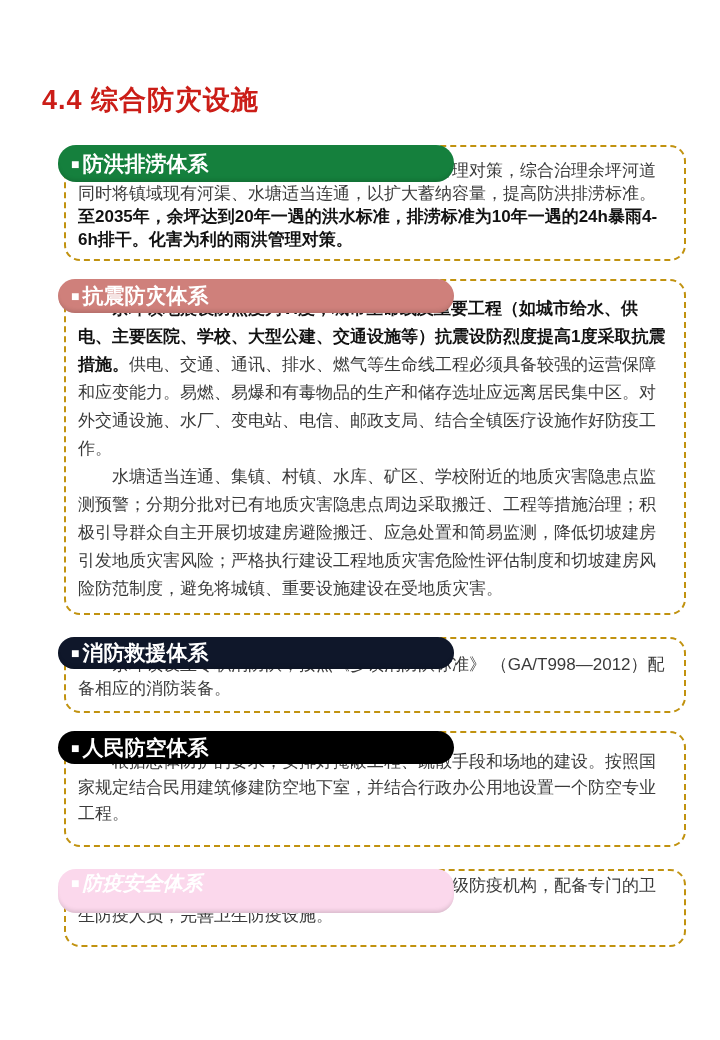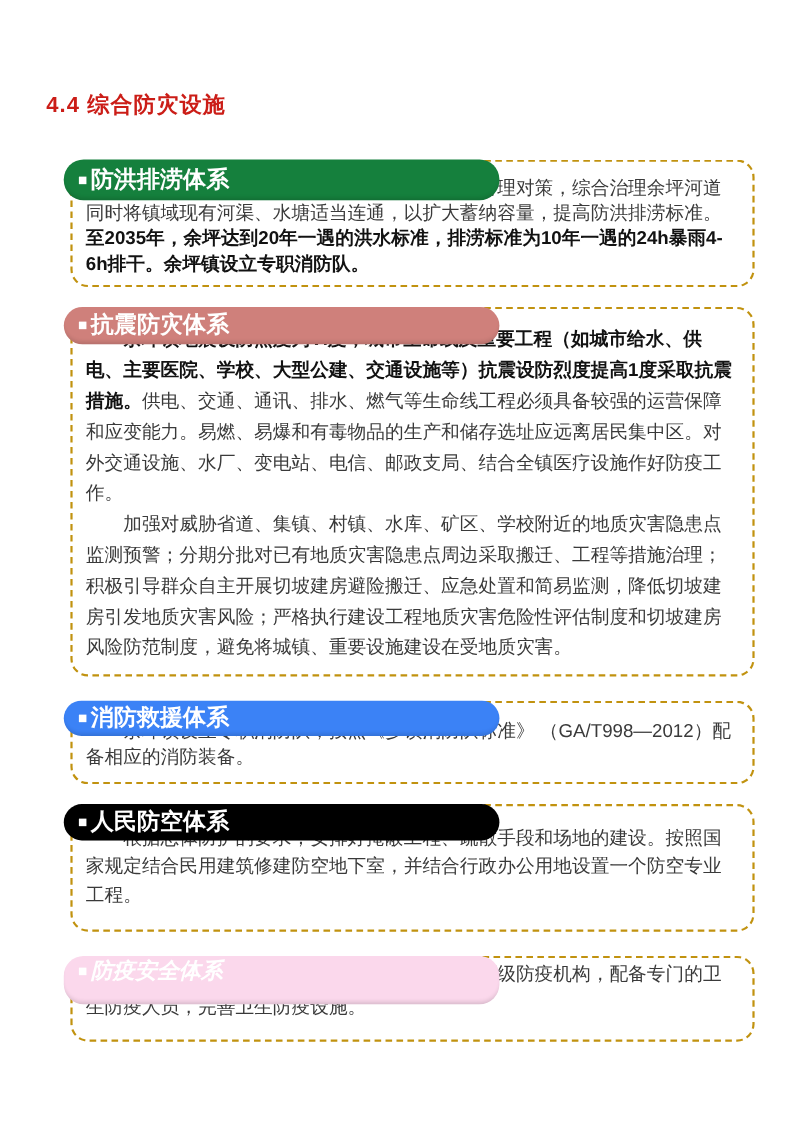--- a/index.html
+++ b/index.html
@@ -2,21 +2,21 @@
 <html><head>
 <meta charset="utf-8">
 <style>
   html,body { margin:0; padding:0; background:#fff; }
   .page {
     position:relative; width:720px; height:1040px; background:#ffffff;
     font-family:"Liberation Sans", sans-serif; overflow:hidden;
   }
   .title {
     position:absolute; left:42px; top:82px; margin:0;
-    font-size:20px; font-weight:bold; color:#cb1d17; letter-spacing:1px;
+    font-size:27px; font-weight:bold; color:#cb1d17; letter-spacing:1px;
   }
   .sections { position:absolute; left:64px; top:118px; width:622px; }
   .section { position:relative; }
   .banner {
     position:absolute; left:-6px; top:0; width:396px;
     border-radius:18px; color:#ffffff; font-weight:bold; font-size:21px;
     padding-left:13px; box-sizing:border-box; z-index:2;
     box-shadow: inset 0 -4px 4px -2px rgba(0,0,0,0.14);
     white-space:nowrap;
   }
@@ -56,32 +56,32 @@
 </style>
 </head>
 <body>
 
 <div class="page">
   <h1 class="title" style="color: rgb(203, 29, 23);">4.4 综合防灾设施</h1>
   <main class="sections">
       <section class="section s0">
         <div class="banner" style="background: #15803d; color: rgb(255, 255, 255);"><span class="sq">■</span><span>防洪排涝体系</span></div>
         <div class="box" style="border-color: rgb(193, 146, 15);">
-          <p><span class="run">实施流域调控、洪涝兼治、化害为利的雨洪管理对策，综合治理余坪河道同时将镇域现有河渠、水塘适当连通，以扩大蓄纳容量，提高防洪排涝标准。</span><span class="run bold">至2035年，余坪达到20年一遇的洪水标准，排涝标准为10年一遇的24h暴雨4-6h排干。余坪镇设立专职消防队。</span></p>
+          <p><span class="run">实施流域调控、洪涝兼治、化害为利的雨洪管理对策，综合治理余坪河道同时将镇域现有河渠、水塘适当连通，以扩大蓄纳容量，提高防洪排涝标准。</span><span class="run bold">至2035年，余坪达到20年一遇的洪水标准，排涝标准为10年一遇的24h暴雨4-6h排干。化害为利的雨洪管理对策。</span></p>
         </div>
       </section>
       <section class="section s1">
         <div class="banner" style="background: rgb(207, 128, 123); color: rgb(255, 255, 255);"><span class="sq">■</span><span>抗震防灾体系</span></div>
         <div class="box" style="border-color: rgb(193, 146, 15);">
           <p><span class="run bold">余坪镇地震设防烈度为VI度，城市生命线及重要工程（如城市给水、供电、主要医院、学校、大型公建、交通设施等）抗震设防烈度提高1度采取抗震措施。</span><span class="run">供电、交通、通讯、排水、燃气等生命线工程必须具备较强的运营保障和应变能力。易燃、易爆和有毒物品的生产和储存选址应远离居民集中区。对外交通设施、水厂、变电站、电信、邮政支局、结合全镇医疗设施作好防疫工作。</span></p>
-          <p><span class="run">加强对威胁省道、集镇、村镇、水库、矿区、学校附近的地质灾害隐患点监测预警；分期分批对已有地质灾害隐患点周边采取搬迁、工程等措施治理；积极引导群众自主开展切坡建房避险搬迁、应急处置和简易监测，降低切坡建房引发地质灾害风险；严格执行建设工程地质灾害危险性评估制度和切坡建房风险防范制度，避免将城镇、重要设施建设在受地质灾害。</span></p>
+          <p><span class="run">水塘适当连通、集镇、村镇、水库、矿区、学校附近的地质灾害隐患点监测预警；分期分批对已有地质灾害隐患点周边采取搬迁、工程等措施治理；积极引导群众自主开展切坡建房避险搬迁、应急处置和简易监测，降低切坡建房引发地质灾害风险；严格执行建设工程地质灾害危险性评估制度和切坡建房风险防范制度，避免将城镇、重要设施建设在受地质灾害。</span></p>
         </div>
       </section>
       <section class="section s2">
-        <div class="banner" style="background: #3b82f6; color: rgb(255, 255, 255);"><span class="sq">■</span><span>消防救援体系</span></div>
+        <div class="banner" style="background: #0f172a; color: rgb(255, 255, 255); font-family: Liberation Serif, serif;"><span class="sq">■</span><span>消防救援体系</span></div>
         <div class="box" style="border-color: rgb(193, 146, 15);">
           <p><span class="run">余坪镇设立专职消防队，按照《乡镇消防队标准》 （GA/T998—2012）配备相应的消防装备。</span></p>
         </div>
       </section>
       <section class="section s3">
         <div class="banner" style="background: #000000; color: rgb(255, 255, 255);"><span class="sq">■</span><span>人民防空体系</span></div>
         <div class="box" style="border-color: rgb(193, 146, 15);">
           <p><span class="run">根据总体防护的要求，安排好掩蔽工程、疏散手段和场地的建设。按照国家规定结合民用建筑修建防空地下室，并结合行政办公用地设置一个防空专业工程。</span></p>
         </div>
       </section>

